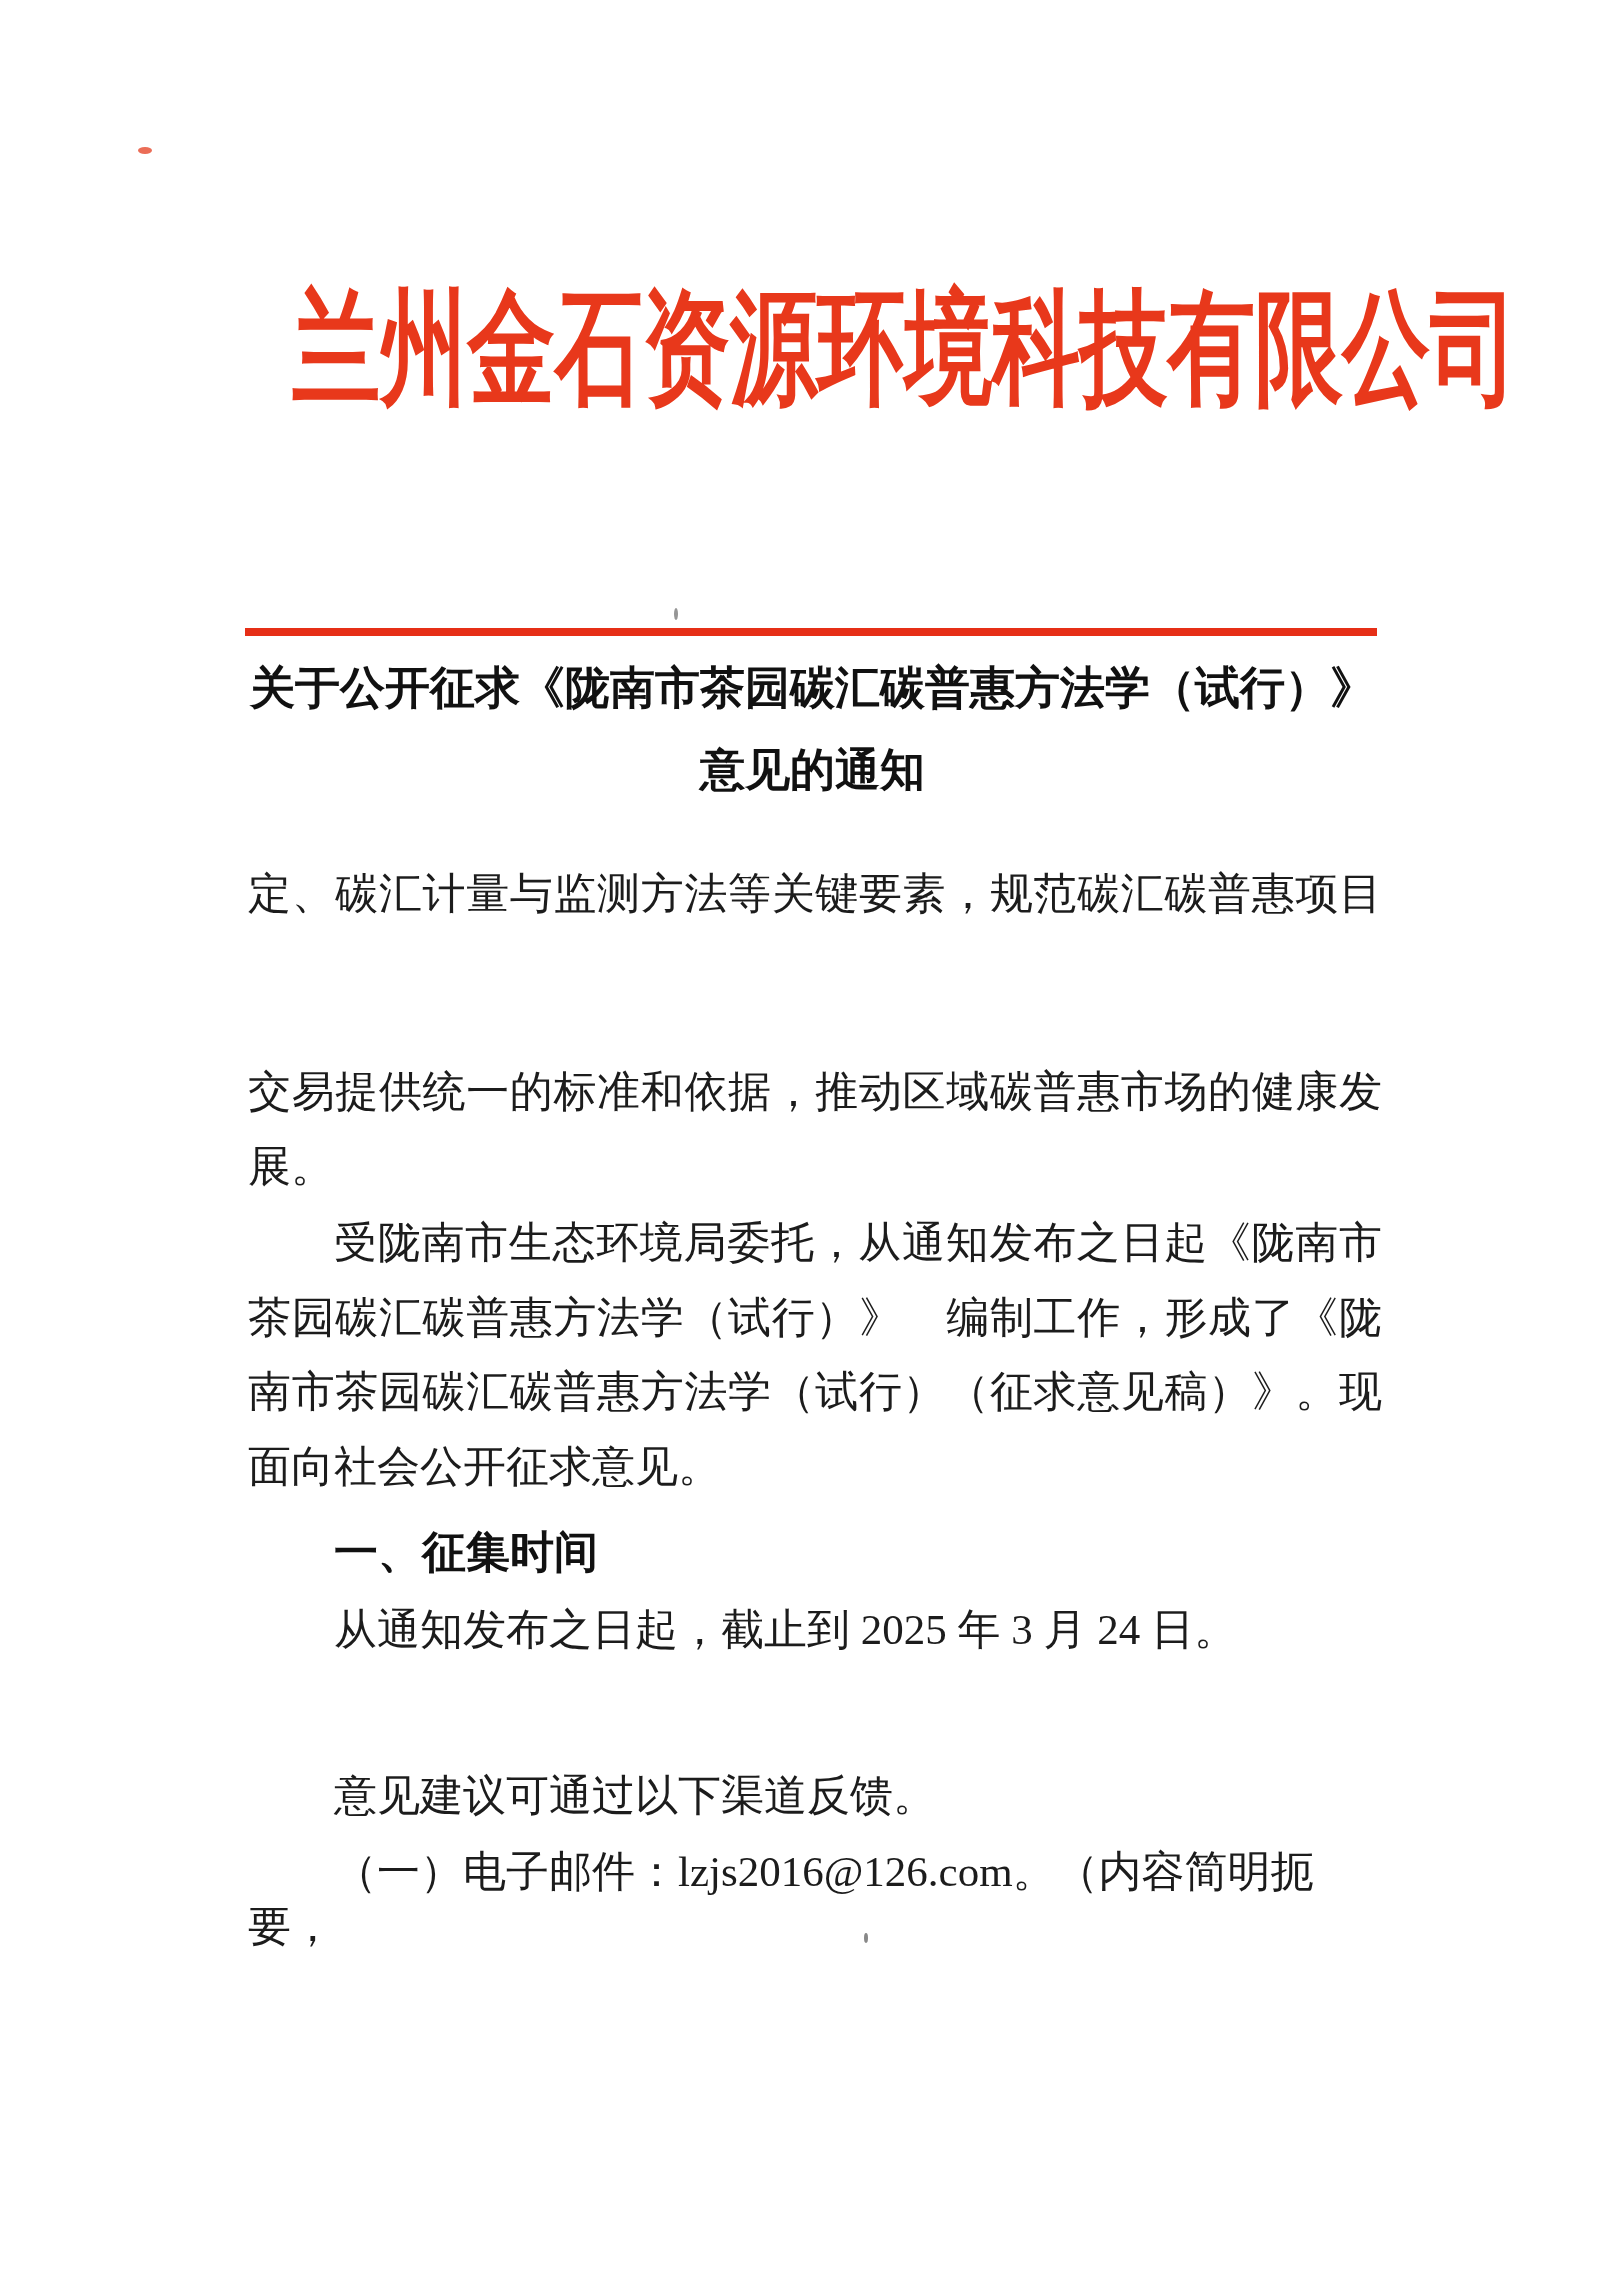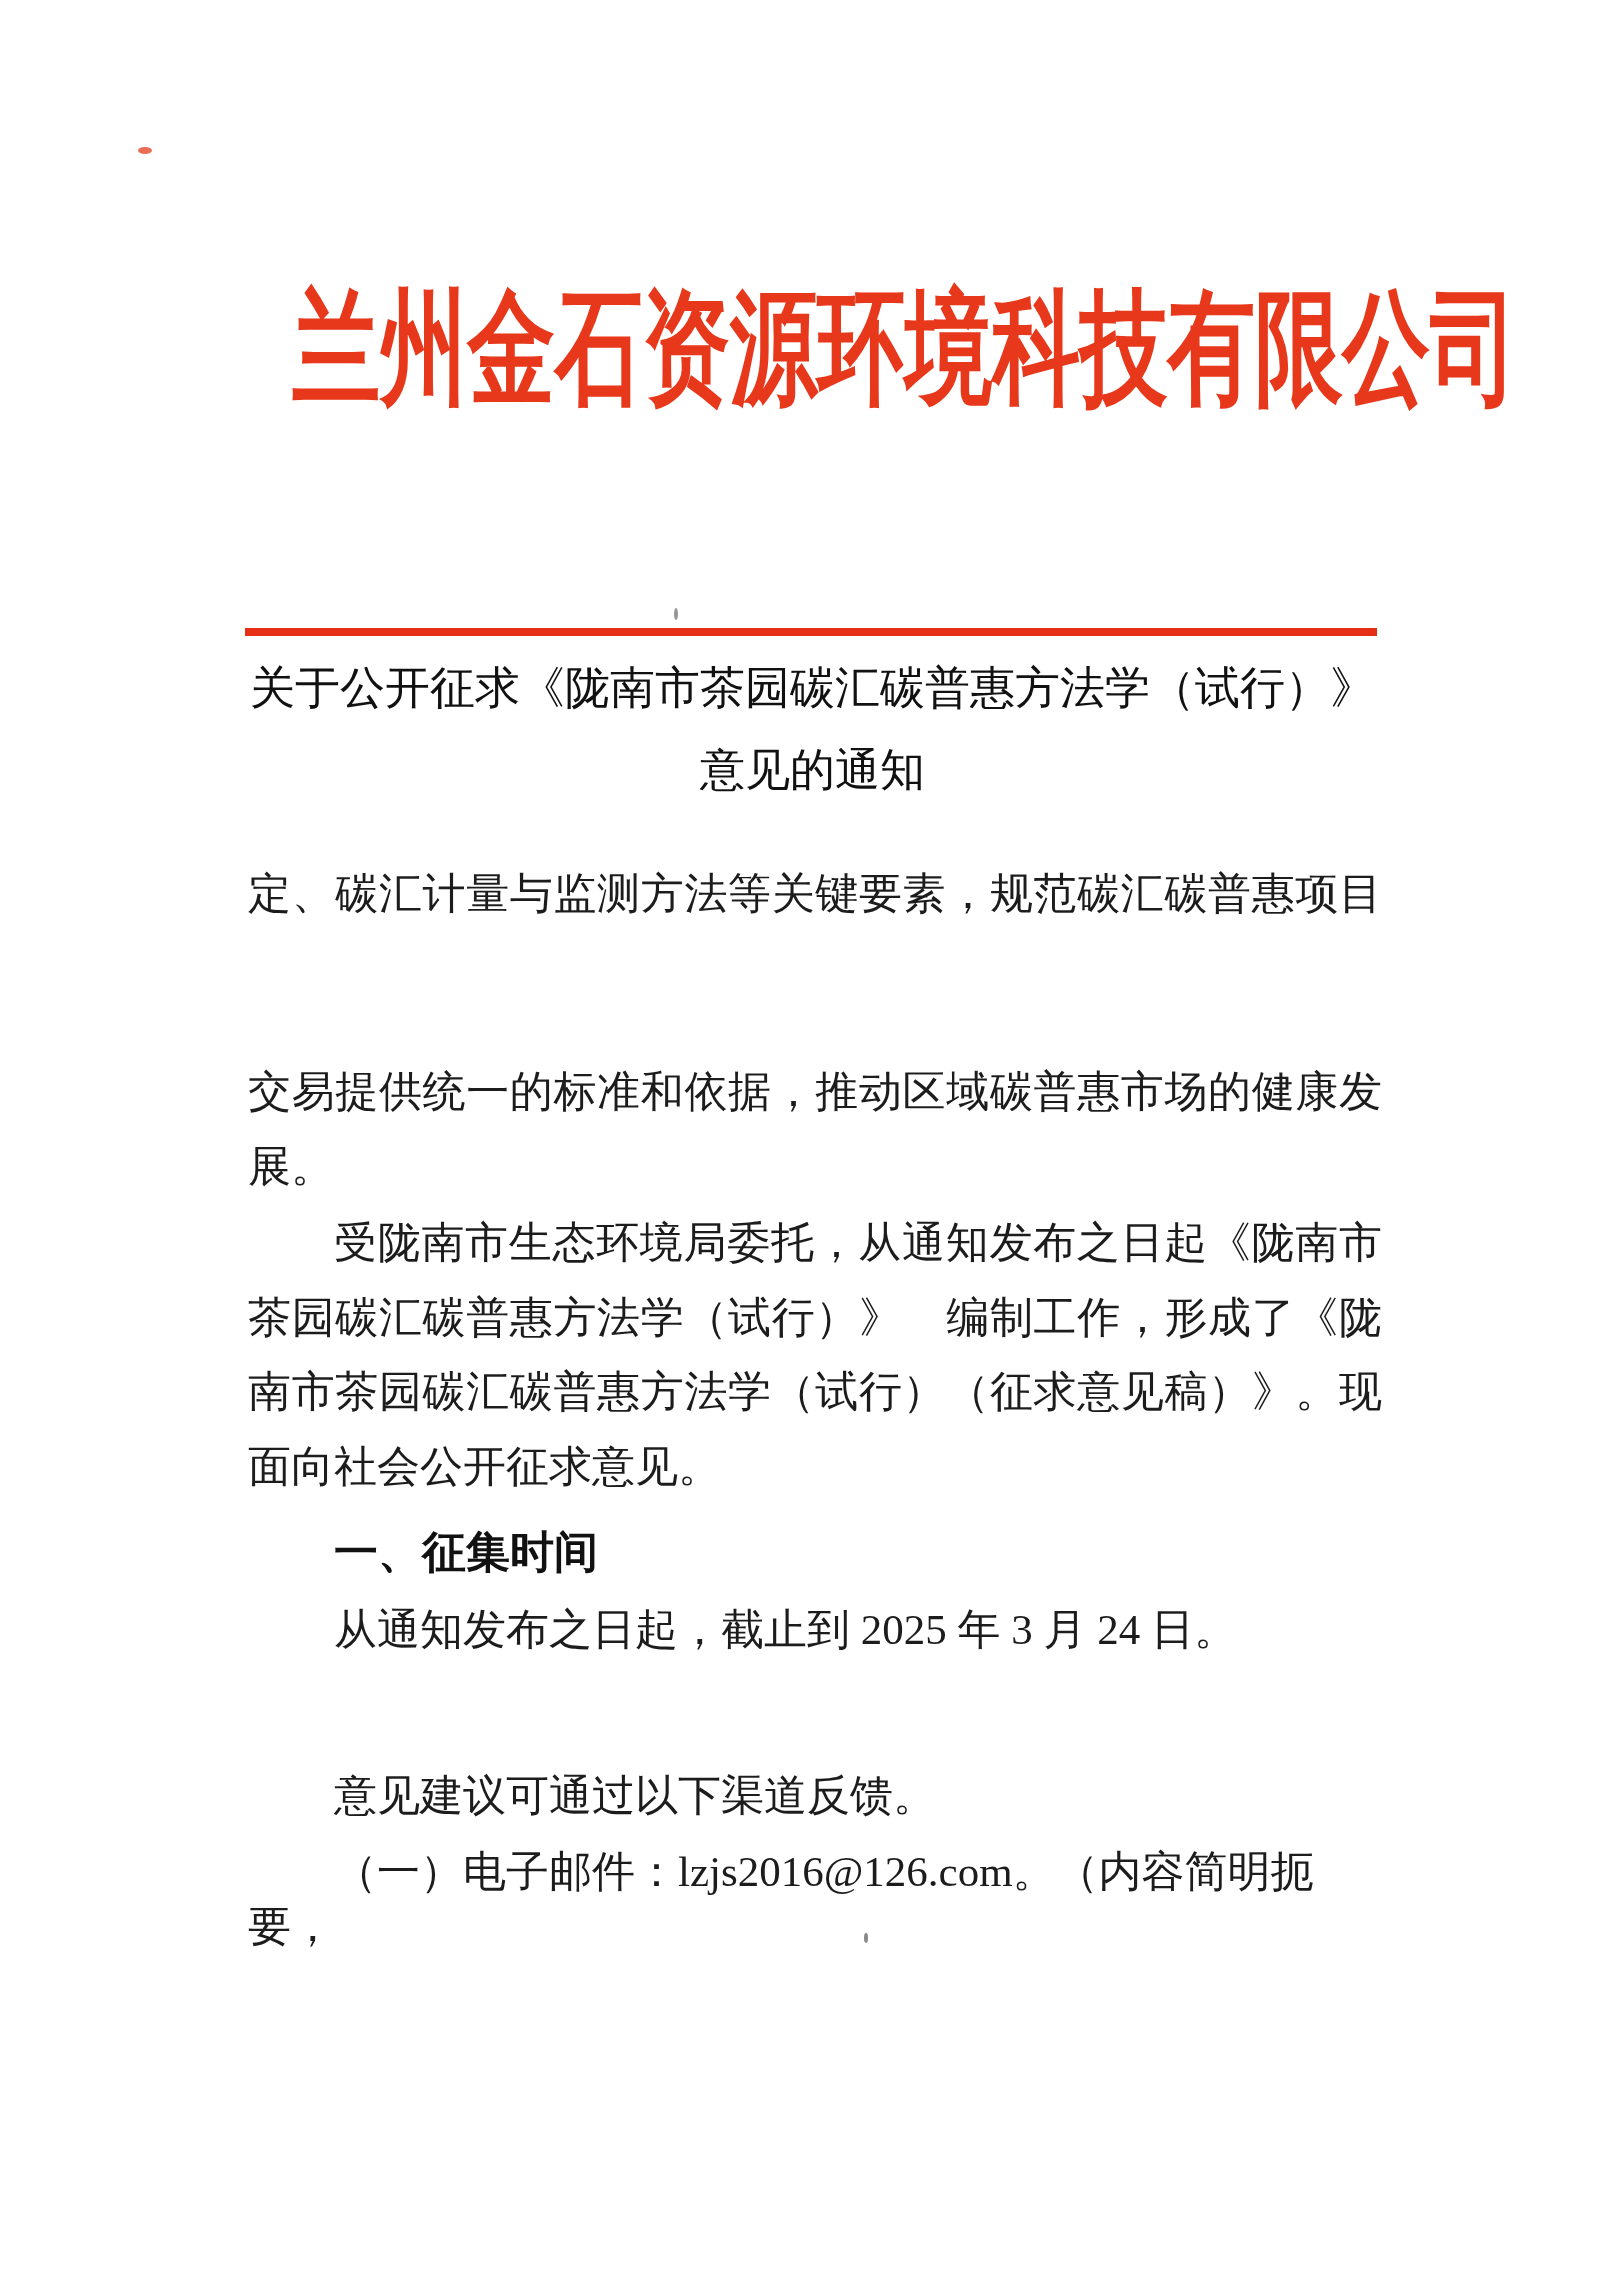--- a/index.html
+++ b/index.html
@@ -46,21 +46,21 @@
   }
 
   
   .doc-title {
     position: absolute;
     left: 243px;
     width: 1139px;
     text-align: center;
     font-size: 45px;
     line-height: 55px;
-    font-weight: normal;
+    font-weight: bold;
     color: #111111;
     white-space: nowrap;
     font-family: "Liberation Serif", "DejaVu Serif", serif;
   }
   .doc-title.t1 { top: 661px; }
   .doc-title.t2 { top: 743px; }
 
   
   .line {
     position: absolute;

